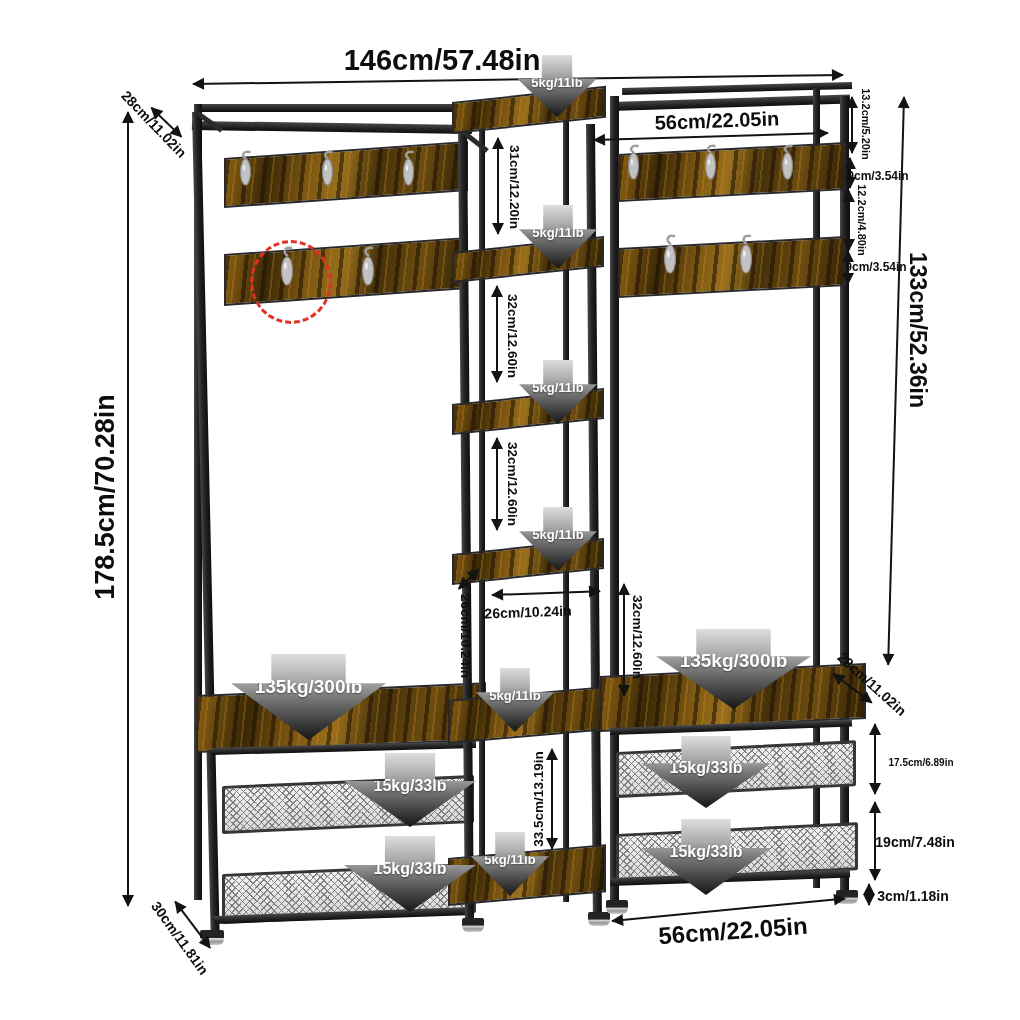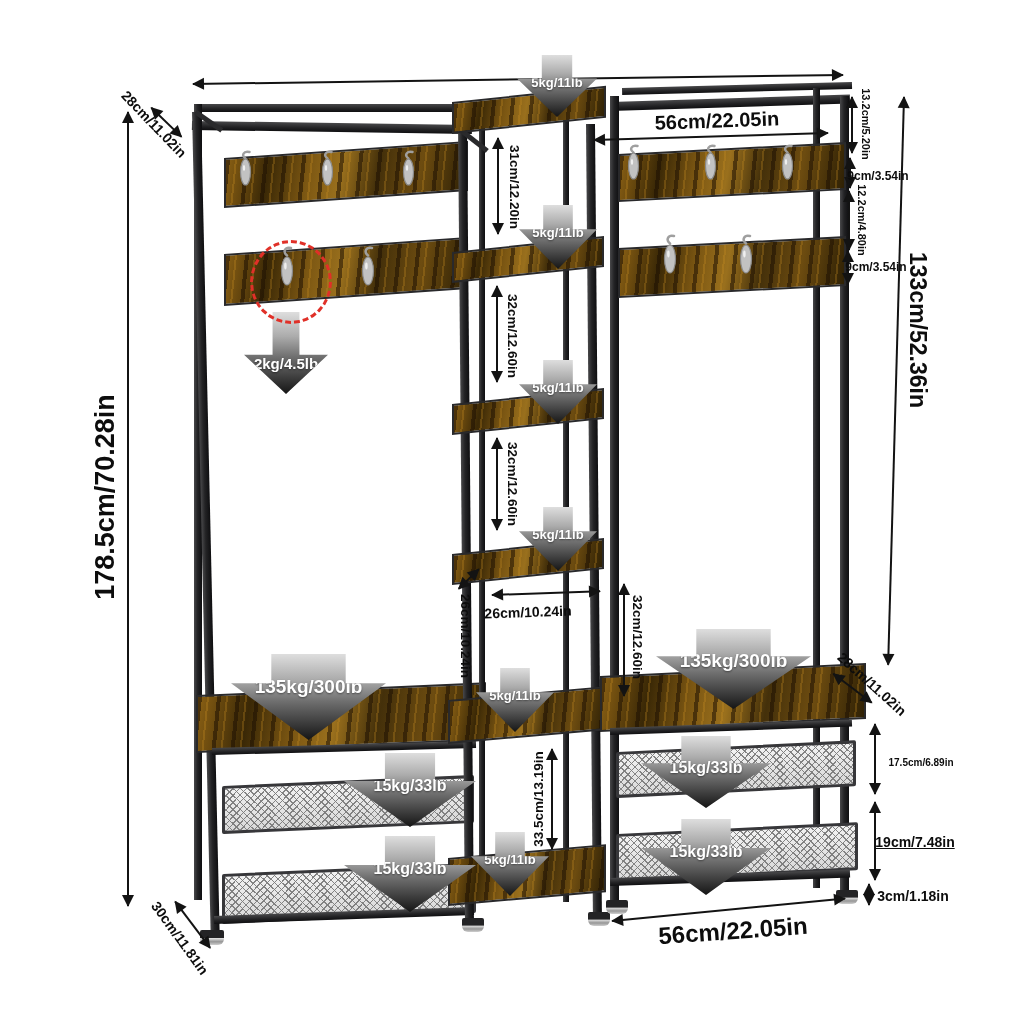--- a/index.html
+++ b/index.html
@@ -178,23 +178,20 @@
       <b style="font-size:13px;">5kg/11lb</b>
     </div>
   <div class="load" style="left:519px;top:507px;width:78px;height:64px;">
       <b style="font-size:13px;">5kg/11lb</b>
     </div>
   <div class="load" style="left:476px;top:668px;width:78px;height:64px;">
       <b style="font-size:13px;">5kg/11lb</b>
     </div>
   <div class="load" style="left:471px;top:832px;width:78px;height:64px;">
       <b style="font-size:13px;">5kg/11lb</b>
-    </div>
-  <div class="load tall" style="left:244px;top:312px;width:84px;height:82px;">
-      <b style="font-size:15px;">2kg/4.5lb</b>
     </div>
   <div class="load big" style="left:231px;top:654px;width:155px;height:86px;">
       <b style="font-size:19px;">135kg/300lb</b>
     </div>
   <div class="load big" style="left:656px;top:629px;width:155px;height:80px;">
       <b style="font-size:19px;">135kg/300lb</b>
     </div>
   <div class="load" style="left:344px;top:753px;width:132px;height:74px;">
       <b style="font-size:16px;">15kg/33lb</b>
     </div>
@@ -224,35 +221,36 @@
   <div class="dh" style="left:458px;top:588px;width:28px;transform:rotate(-44deg);"></div>
   <div class="dv" style="left:623px;top:584px;height:112px;"></div>
   <div class="dv" style="left:551px;top:749px;height:100px;"></div>
   <div class="dh" style="left:834px;top:673px;width:48px;transform:rotate(37deg);"></div>
   <div class="dv" style="left:874px;top:724px;height:70px;"></div>
   <div class="dv" style="left:874px;top:802px;height:78px;"></div>
   <div class="dv" style="left:868px;top:884px;height:21px;"></div>
   <div class="dh" style="left:612px;top:920px;width:234px;transform:rotate(-5.5deg);"></div>
   <div class="dh" style="left:176px;top:901px;width:58px;transform:rotate(53deg);"></div>
 
+  <div class="lbl" style="left:442px;top:60px;font-size:29px;">146cm/57.48in</div>
   <div class="lbl" style="left:154px;top:124px;font-size:14px;--r:46deg;">28cm/11.02in</div>
   <div class="lbl" style="left:105px;top:497px;font-size:27px;--r:-90deg;">178.5cm/70.28in</div>
   <div class="lbl" style="left:514px;top:187px;font-size:13.5px;--r:90deg;">31cm/12.20in</div>
   <div class="lbl" style="left:717px;top:121px;font-size:20px;--r:-2deg;">56cm/22.05in</div>
   <div class="lbl" style="left:866px;top:124px;font-size:11px;--r:90deg;">13.2cm/5.20in</div>
   <div class="lbl" style="left:878px;top:176px;font-size:12px;">9cm/3.54in</div>
   <div class="lbl" style="left:862px;top:220px;font-size:11px;--r:90deg;">12.2cm/4.80in</div>
   <div class="lbl" style="left:876px;top:267px;font-size:12px;">9cm/3.54in</div>
   <div class="lbl" style="left:917px;top:330px;font-size:23px;--r:90deg;">133cm/52.36in</div>
   <div class="lbl" style="left:512px;top:336px;font-size:13.5px;--r:90deg;">32cm/12.60in</div>
   <div class="lbl" style="left:512px;top:484px;font-size:13.5px;--r:90deg;">32cm/12.60in</div>
   <div class="lbl" style="left:528px;top:612px;font-size:14px;--r:-2deg;">26cm/10.24in</div>
   <div class="lbl" style="left:465px;top:636px;font-size:13.5px;--r:90deg;">26cm/10.24in</div>
   <div class="lbl" style="left:637px;top:637px;font-size:13.5px;--r:90deg;">32cm/12.60in</div>
   <div class="lbl" style="left:538px;top:799px;font-size:13.5px;--r:-90deg;">33.5cm/13.19in</div>
   <div class="lbl" style="left:872px;top:684px;font-size:14px;--r:42deg;">28cm/11.02in</div>
   <div class="lbl" style="left:921px;top:762px;font-size:10px;">17.5cm/6.89in</div>
-  <div class="lbl" style="left:915px;top:842px;font-size:14px;text-decoration:underline;">19cm/7.48in</div>
+  <div class="lbl" style="left:915px;top:842px;font-size:14px;">19cm/7.48in</div>
   <div class="lbl" style="left:913px;top:896px;font-size:14px;">3cm/1.18in</div>
   <div class="lbl" style="left:733px;top:931px;font-size:24px;--r:-4deg;">56cm/22.05in</div>
   <div class="lbl" style="left:180px;top:938px;font-size:14px;--r:54deg;">30cm/11.81in</div>
 
 </div>
 
 </body></html>

